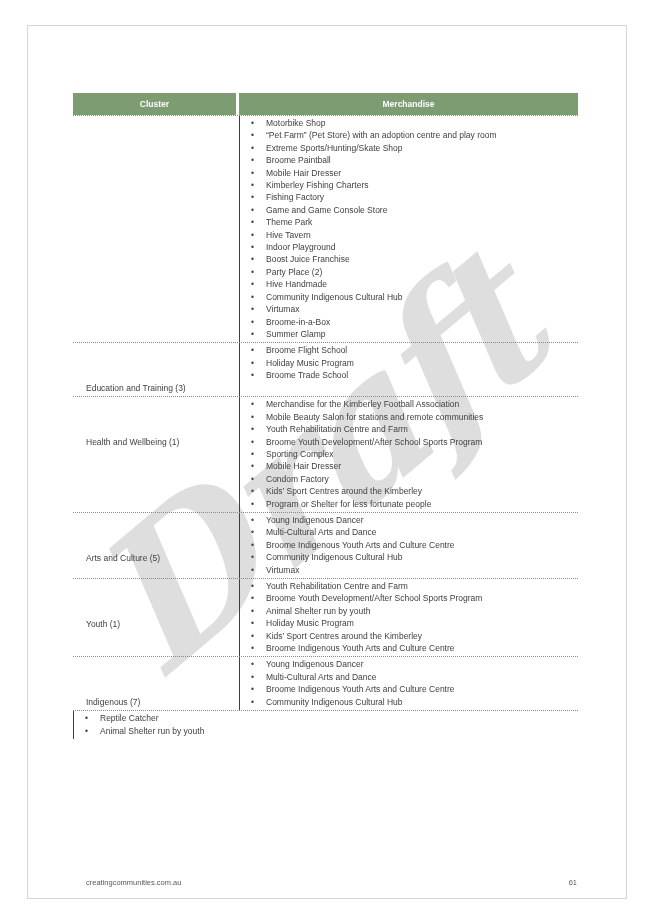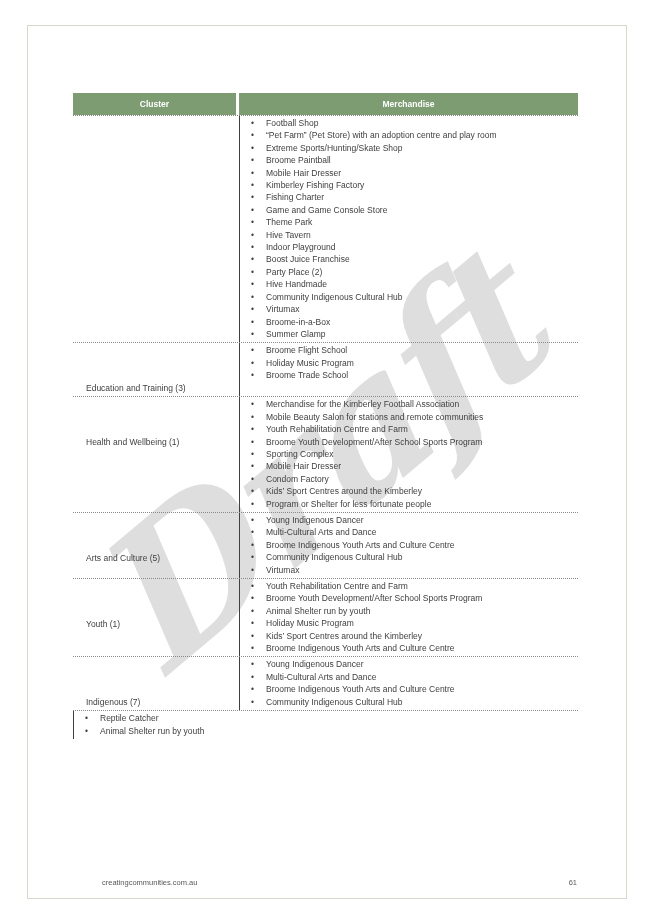--- a/index.html
+++ b/index.html
@@ -100,21 +100,20 @@
   .footer {
     position: absolute;
     left: 58px;
     right: 49px;
     top: 852px;
     display: flex;
     justify-content: space-between;
     font-size: 7.5px;
     color: #595959;
     z-index: 1;
-    margin-left: 16px;
   }
 </style>
 </head>
 <body>
 
 <div class="canvas">
   <div class="page">
 
     <div class="watermark">Draft</div>
 
@@ -122,45 +121,45 @@
       <div class="thead">
         <div class="th th-cluster">Cluster</div>
         <div class="th th-submissions">Merchandise</div>
       </div>
       <div id="table-body">
           <div class="trow">
     <div class="cluster-cell"></div>
     <div class="items-cell">
               <div class="item-line">
                 <span class="bullet">•</span>
-                <span class="item-text">Football Shop</span>
+                <span class="item-text">Motorbike Shop</span>
               </div>
               <div class="item-line">
                 <span class="bullet">•</span>
                 <span class="item-text">“Pet Farm” (Pet Store) with an adoption centre and play room</span>
               </div>
               <div class="item-line">
                 <span class="bullet">•</span>
                 <span class="item-text">Extreme Sports/Hunting/Skate Shop</span>
               </div>
               <div class="item-line">
                 <span class="bullet">•</span>
                 <span class="item-text">Broome Paintball</span>
               </div>
               <div class="item-line">
                 <span class="bullet">•</span>
                 <span class="item-text">Mobile Hair Dresser</span>
               </div>
               <div class="item-line">
                 <span class="bullet">•</span>
-                <span class="item-text">Kimberley Fishing Factory</span>
-              </div>
-              <div class="item-line">
-                <span class="bullet">•</span>
-                <span class="item-text">Fishing Charter</span>
+                <span class="item-text">Kimberley Fishing Charters</span>
+              </div>
+              <div class="item-line">
+                <span class="bullet">•</span>
+                <span class="item-text">Fishing Factory</span>
               </div>
               <div class="item-line">
                 <span class="bullet">•</span>
                 <span class="item-text">Game and Game Console Store</span>
               </div>
               <div class="item-line">
                 <span class="bullet">•</span>
                 <span class="item-text">Theme Park</span>
               </div>
               <div class="item-line">

